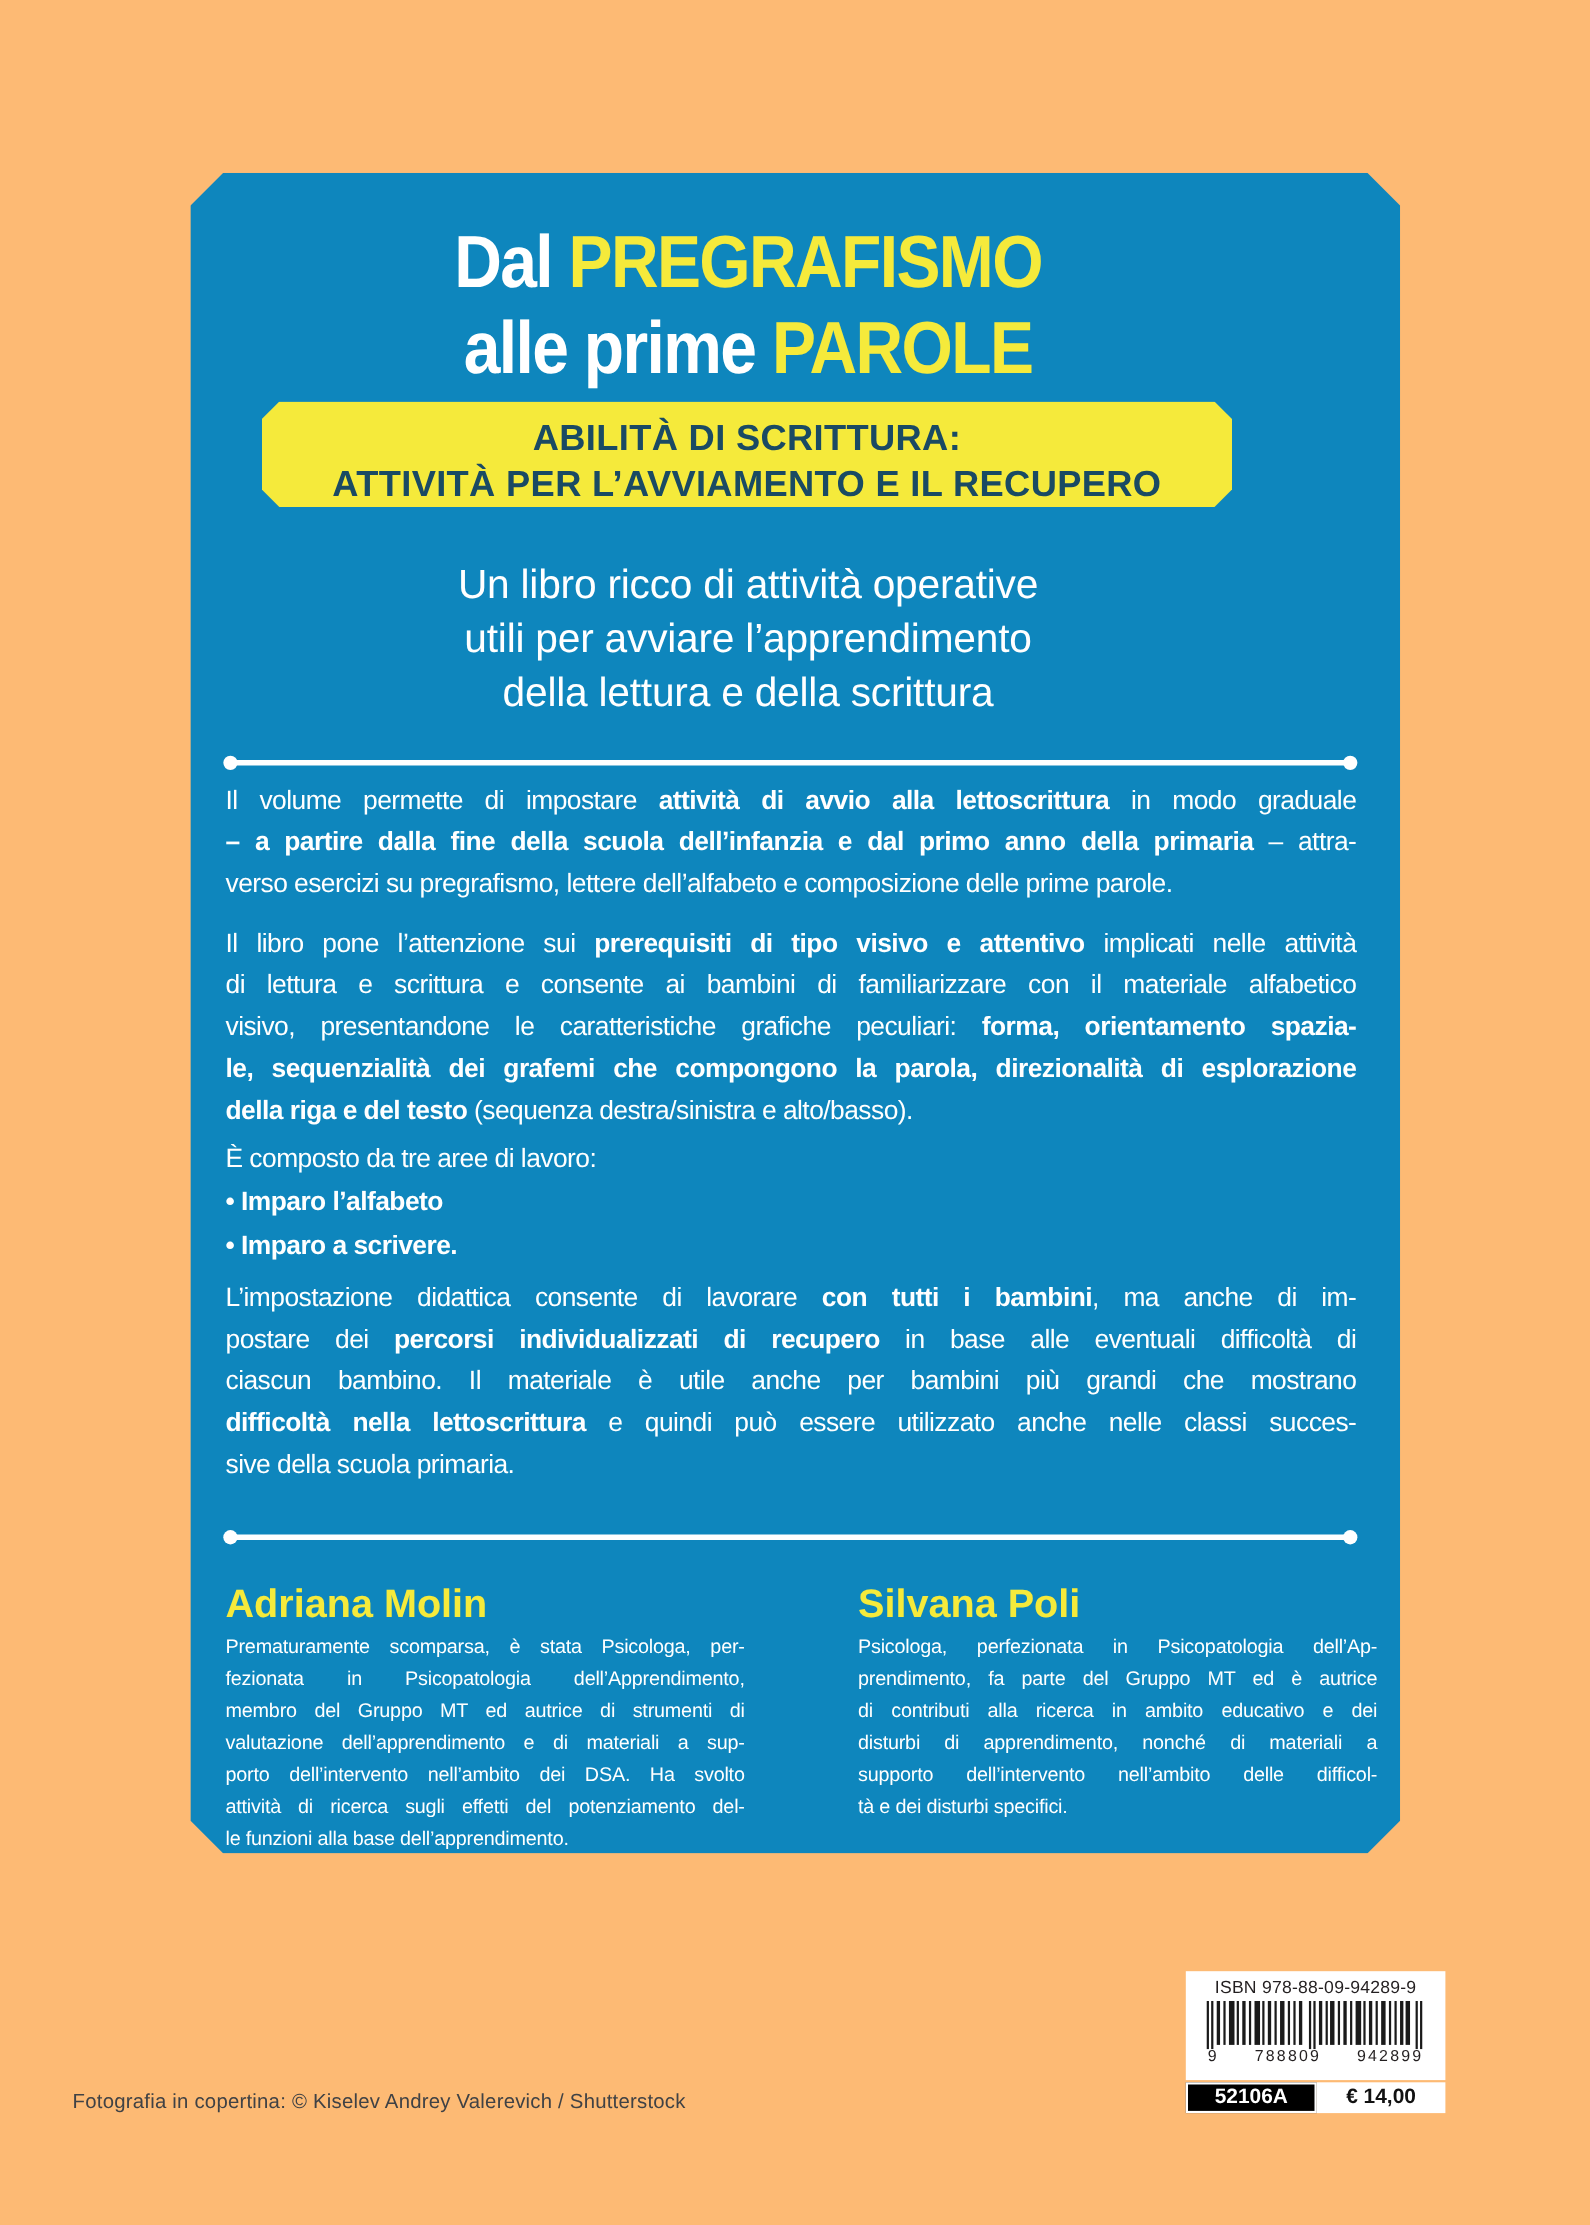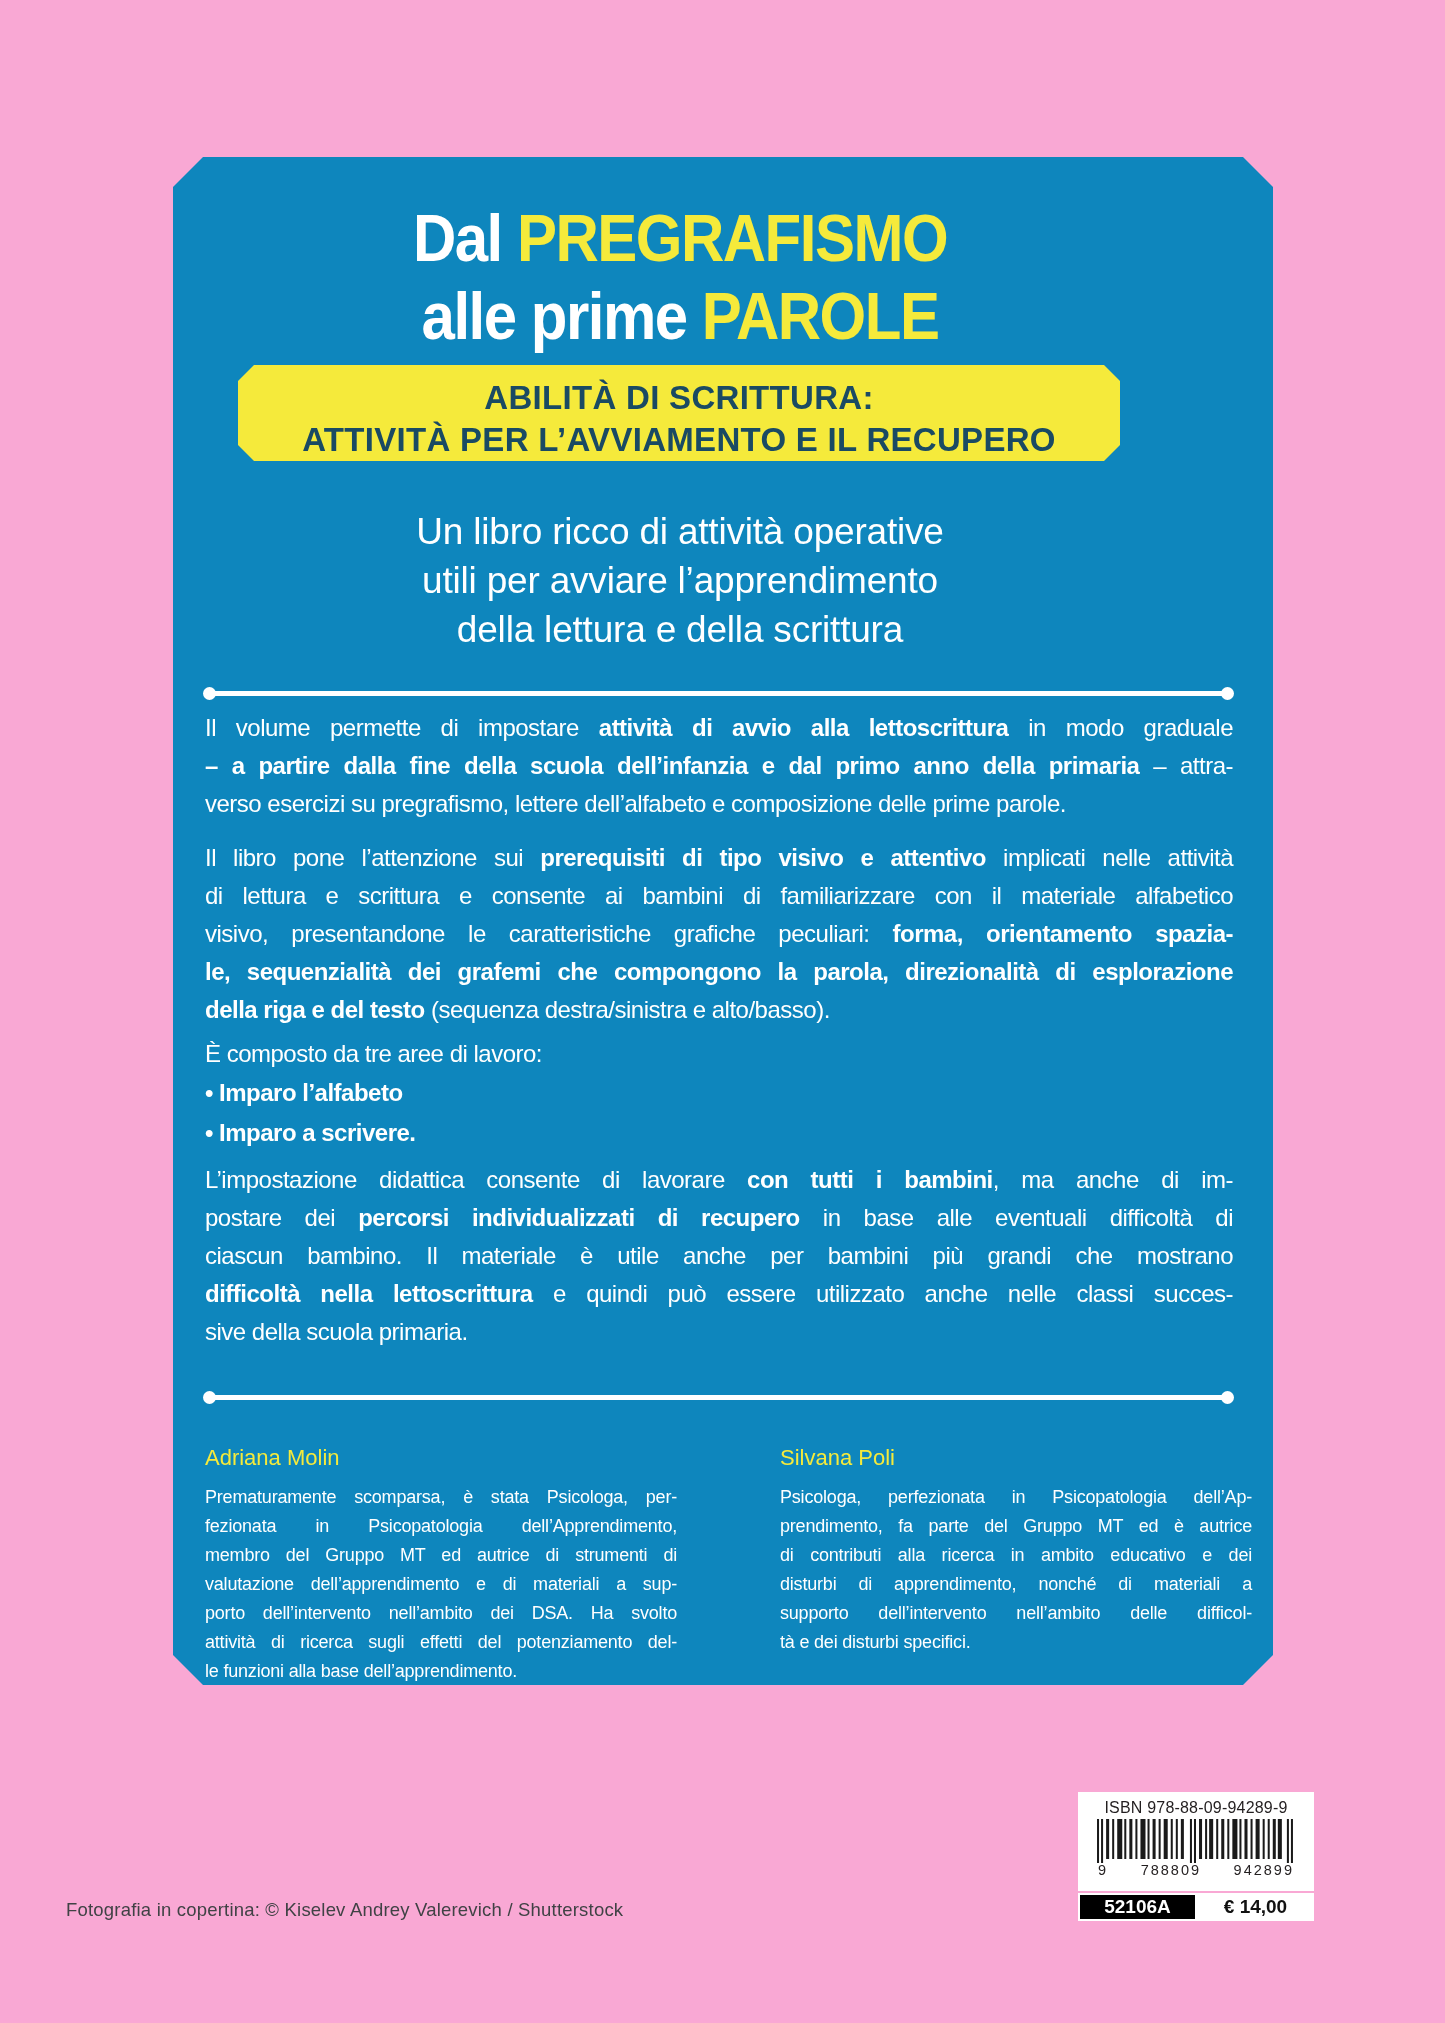--- a/index.html
+++ b/index.html
@@ -1,19 +1,19 @@
 <!DOCTYPE html>
 <html><head>
 <meta charset="utf-8">
 <style>
   * { margin:0; padding:0; box-sizing:border-box; }
   html,body { background:#00a8dc; }
   .page {
     position:relative; width:1445px; height:2023px; overflow:hidden;
-    background:#f9a8d4; font-family:"Liberation Sans", sans-serif;
+    background:#fdba74; font-family:"Liberation Sans", sans-serif;
   }
   .panel {
     position:absolute; left:173px; top:157px; width:1100px; height:1528px;
     background:#0e86bd;
     clip-path:polygon(30px 0,1070px 0,1100px 30px,1100px 1498px,1070px 1528px,30px 1528px,0 1498px,0 30px);
   }
   
   .title-block { position:absolute; left:0; top:38px; width:1014px; text-align:center; }
   .title-line {
     font-weight:700; font-size:60px; line-height:78px; letter-spacing:-1.5px;
@@ -50,21 +50,21 @@
   .para.tight { margin-bottom:6px; }
   .para.intro { margin-bottom:0; }
   .line { text-align:justify; text-align-last:justify; }
   .line.last { text-align-last:left; }
   .b { font-weight:700; }
   .bullets { margin-bottom:8px; }
   .bullet { font-weight:700; line-height:40px; }
   
   .bios { position:absolute; left:32px; top:1283px; display:flex; gap:103px; }
   .bio { width:472px; }
-  .bio-name { color:#f5ea3b; font-weight:400; font-size:22px; line-height:36px; margin-bottom:7px; }
+  .bio-name { color:#f5ea3b; font-weight:700; font-size:36px; line-height:36px; margin-bottom:7px; }
   .bio-line {
     color:#ffffff; font-size:18px; line-height:29px; letter-spacing:-0.2px;
     text-align:justify; text-align-last:justify;
   }
   .bio-line.last { text-align-last:left; }
   
   .credit { position:absolute; left:66px; top:1899px; font-size:18.5px; color:#404245; letter-spacing:0.2px; }
   
   .barcode-label { position:absolute; left:1062px; top:1792px; width:236px;margin-left:16px; }
   .barcode-box {

